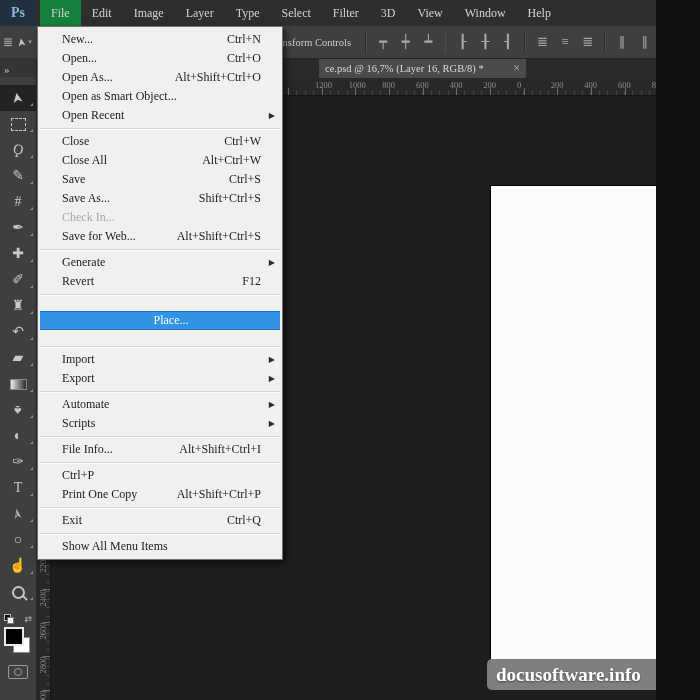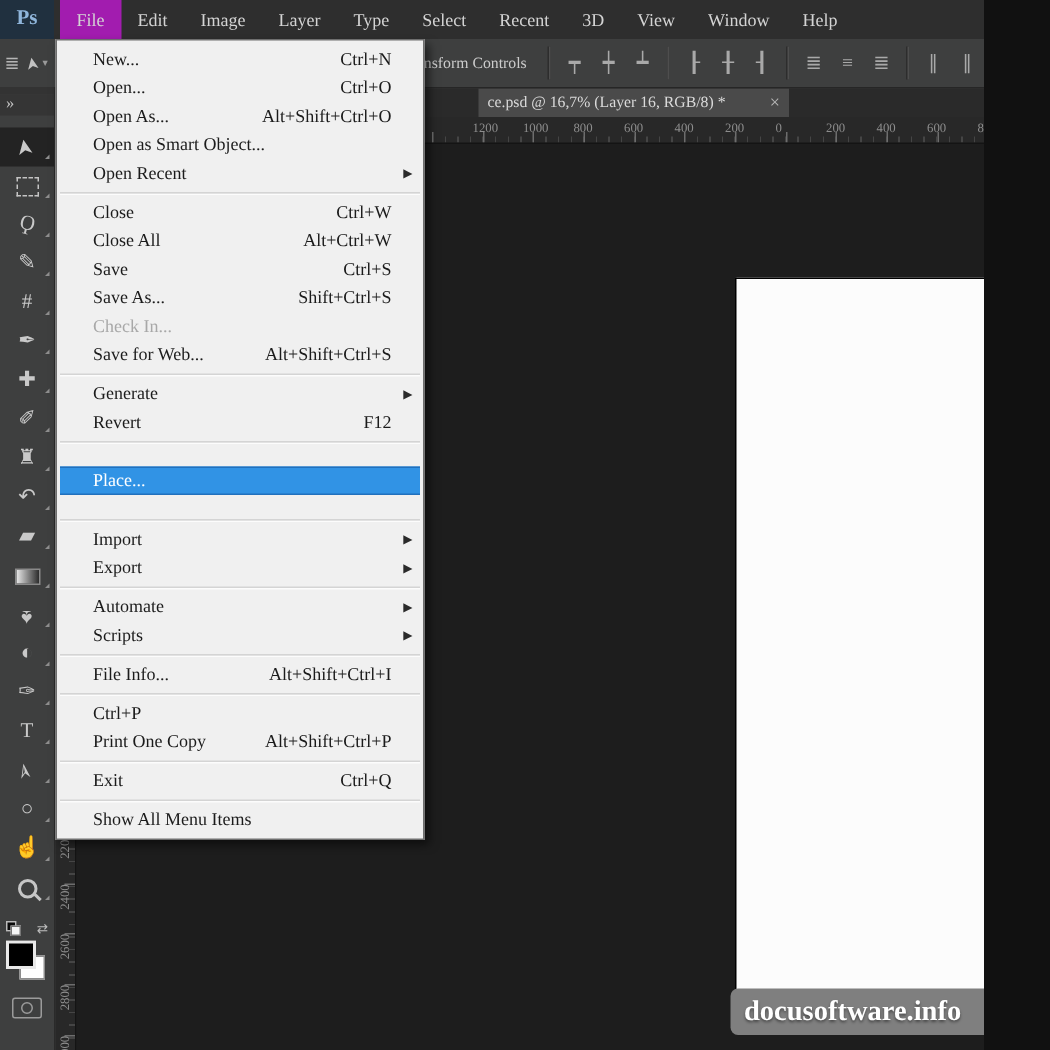--- a/index.html
+++ b/index.html
@@ -6,21 +6,21 @@
   #app{position:relative;width:656px;height:700px;background:#1d1d1d;overflow:hidden;
        font-family:Liberation Serif, serif;-webkit-font-smoothing:antialiased;}
 
   
   .menubar{position:absolute;top:0;left:0;right:0;height:26px;background:#2e2e2e;
            display:flex;align-items:stretch;z-index:30;}
   .logo{width:36px;display:flex;align-items:center;justify-content:center;background:#20303f;
         color:#8fb5da;font-weight:bold;font-size:14px;}
   .menubar-items{display:flex;align-items:stretch;margin-left:4px;}
   .mb-item{padding:0 11px;font-size:12px;color:#d4d4d4;display:flex;align-items:center;cursor:default;}
-  .mb-item.active{background:#a21caf;}
+  .mb-item.active{background:#15803d;}
 
   
   .optionsbar{position:absolute;top:26px;left:0;right:0;height:32px;background:#3e3f3f;
               border-bottom:1px solid #262626;z-index:5;overflow:hidden;}
   .ob-left{position:absolute;left:0;top:0;height:32px;display:flex;align-items:center;gap:4px;padding-left:3px;}
   .ob-hamburger{color:#b5b5b5;font-size:12px;}
   .ob-preset{color:#c2c2c2;font-size:11px;display:inline-block;transform:rotate(-100deg);}
   .ob-caret{color:#9a9a9a;font-size:7px;margin-left:-2px;}
   .ob-label-wrap{position:absolute;left:225px;top:0;height:32px;display:flex;align-items:center;gap:5px;}
   .ob-checkbox{width:10px;height:10px;border:1px solid #8b8b8b;background:#4a4a4a;}
@@ -97,39 +97,39 @@
   
   .filemenu{position:absolute;left:37px;top:26px;width:246px;background:#f0f0f0;
             border:1px solid #6f6f6f;box-shadow:3px 3px 6px rgba(0,0,0,.55);z-index:50;
             padding:3px 0;box-sizing:border-box;}
   .mi{height:19px;display:flex;align-items:center;padding:0 0 0 24px;font-size:12px;color:#1b1b1b;
       position:relative;cursor:default;}
   .mi .lbl{flex:1;white-space:nowrap;}
   .mi .sc{margin-right:21px;white-space:nowrap;}
   .mi .arr{position:absolute;right:7px;font-size:8px;color:#2a2a2a;}
   .mi.hl{background:#3193e5;border-top:1px solid #2170bd;border-bottom:1px solid #2170bd;
-         color:#fff;margin:16px 2px;padding-left:22px;height:17px;}
+         color:#fff;margin:16px 2px;padding-left:22px;height:17px;text-align:center;}
   .mi.dis{color:#a8a8a8;}
   .msep{border-top:1px solid #d4d4d4;box-shadow:0 1px 0 #fcfcfc;margin:3px 2px;height:0;}
 </style>
 </head>
 <body>
 
 <div id="app">
 
   <div class="menubar">
     <div class="logo">Ps</div>
     <div class="menubar-items" id="menubar-items">
         <div class="mb-item active">File</div>
         <div class="mb-item">Edit</div>
         <div class="mb-item">Image</div>
         <div class="mb-item">Layer</div>
         <div class="mb-item">Type</div>
         <div class="mb-item">Select</div>
-        <div class="mb-item">Recent</div>
+        <div class="mb-item">Filter</div>
         <div class="mb-item">3D</div>
         <div class="mb-item">View</div>
         <div class="mb-item">Window</div>
         <div class="mb-item">Help</div>
       </div>
   </div>
 
   <div class="optionsbar">
     <div class="ob-left">
       <span class="ob-hamburger">≣</span>

